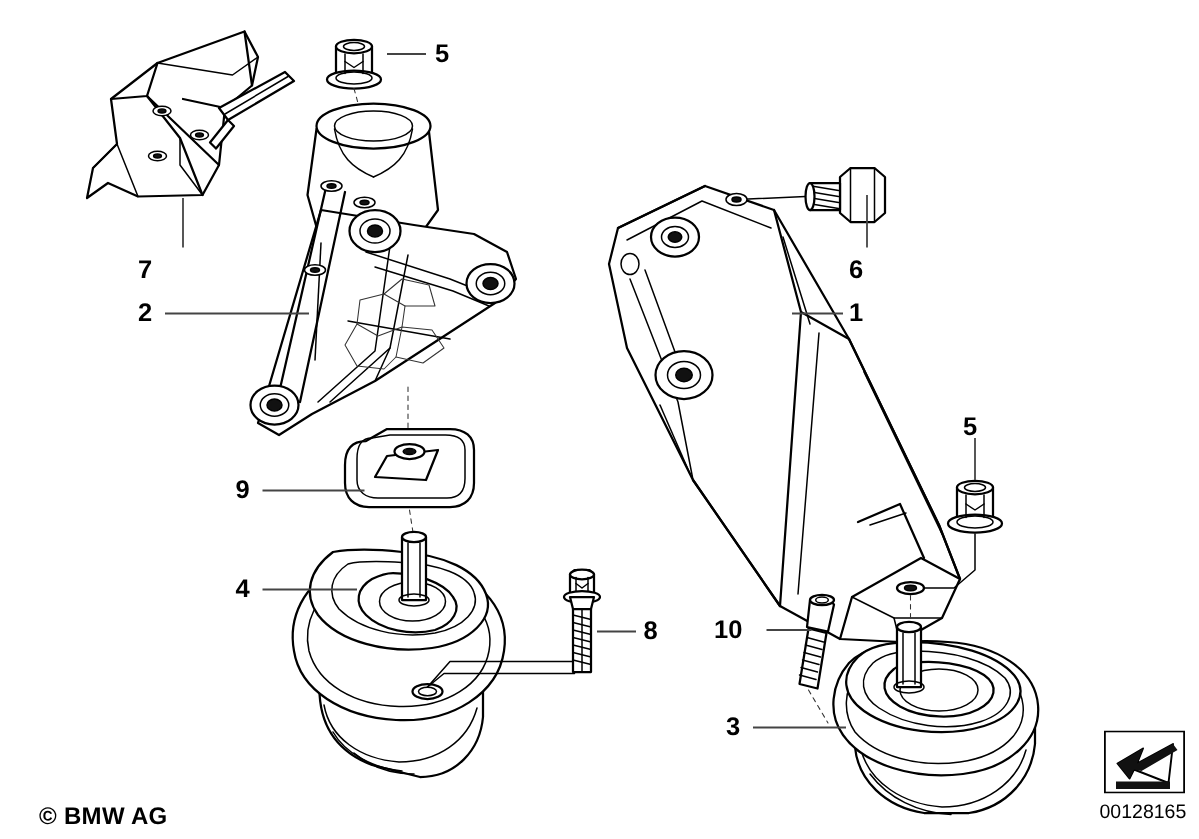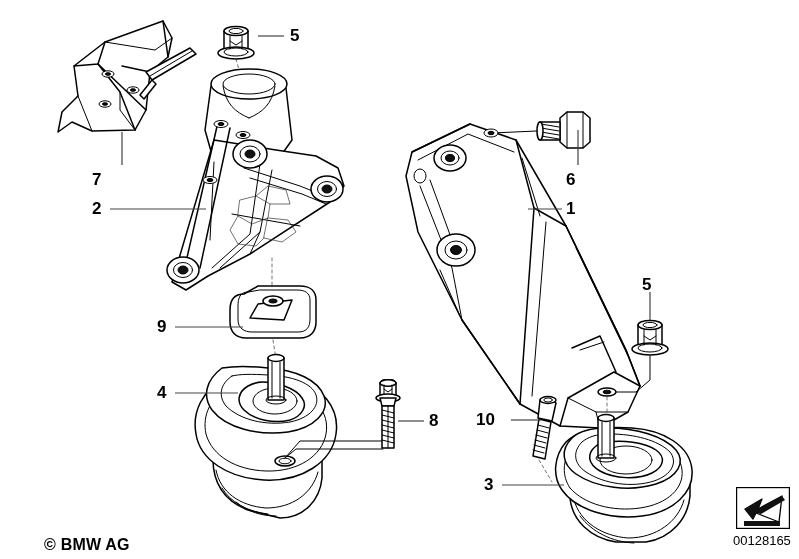--- a/index.html
+++ b/index.html
@@ -28,21 +28,21 @@
     position: absolute;
     font-family: "Liberation Sans", sans-serif;
     font-size: 17px;
     font-weight: bold;
     color: #000000;
     line-height: 1;
     white-space: nowrap;
   }
   .copyright {
     position: absolute;
-    left: 44px;
+    left: 26px;
     top: 536px;
     font-family: "Liberation Sans", sans-serif;
     font-size: 16px;
     font-weight: bold;
     letter-spacing: 0.2px;
     color: #000000;
     white-space: nowrap;
   }
   .diagram-id {
     position: absolute;

